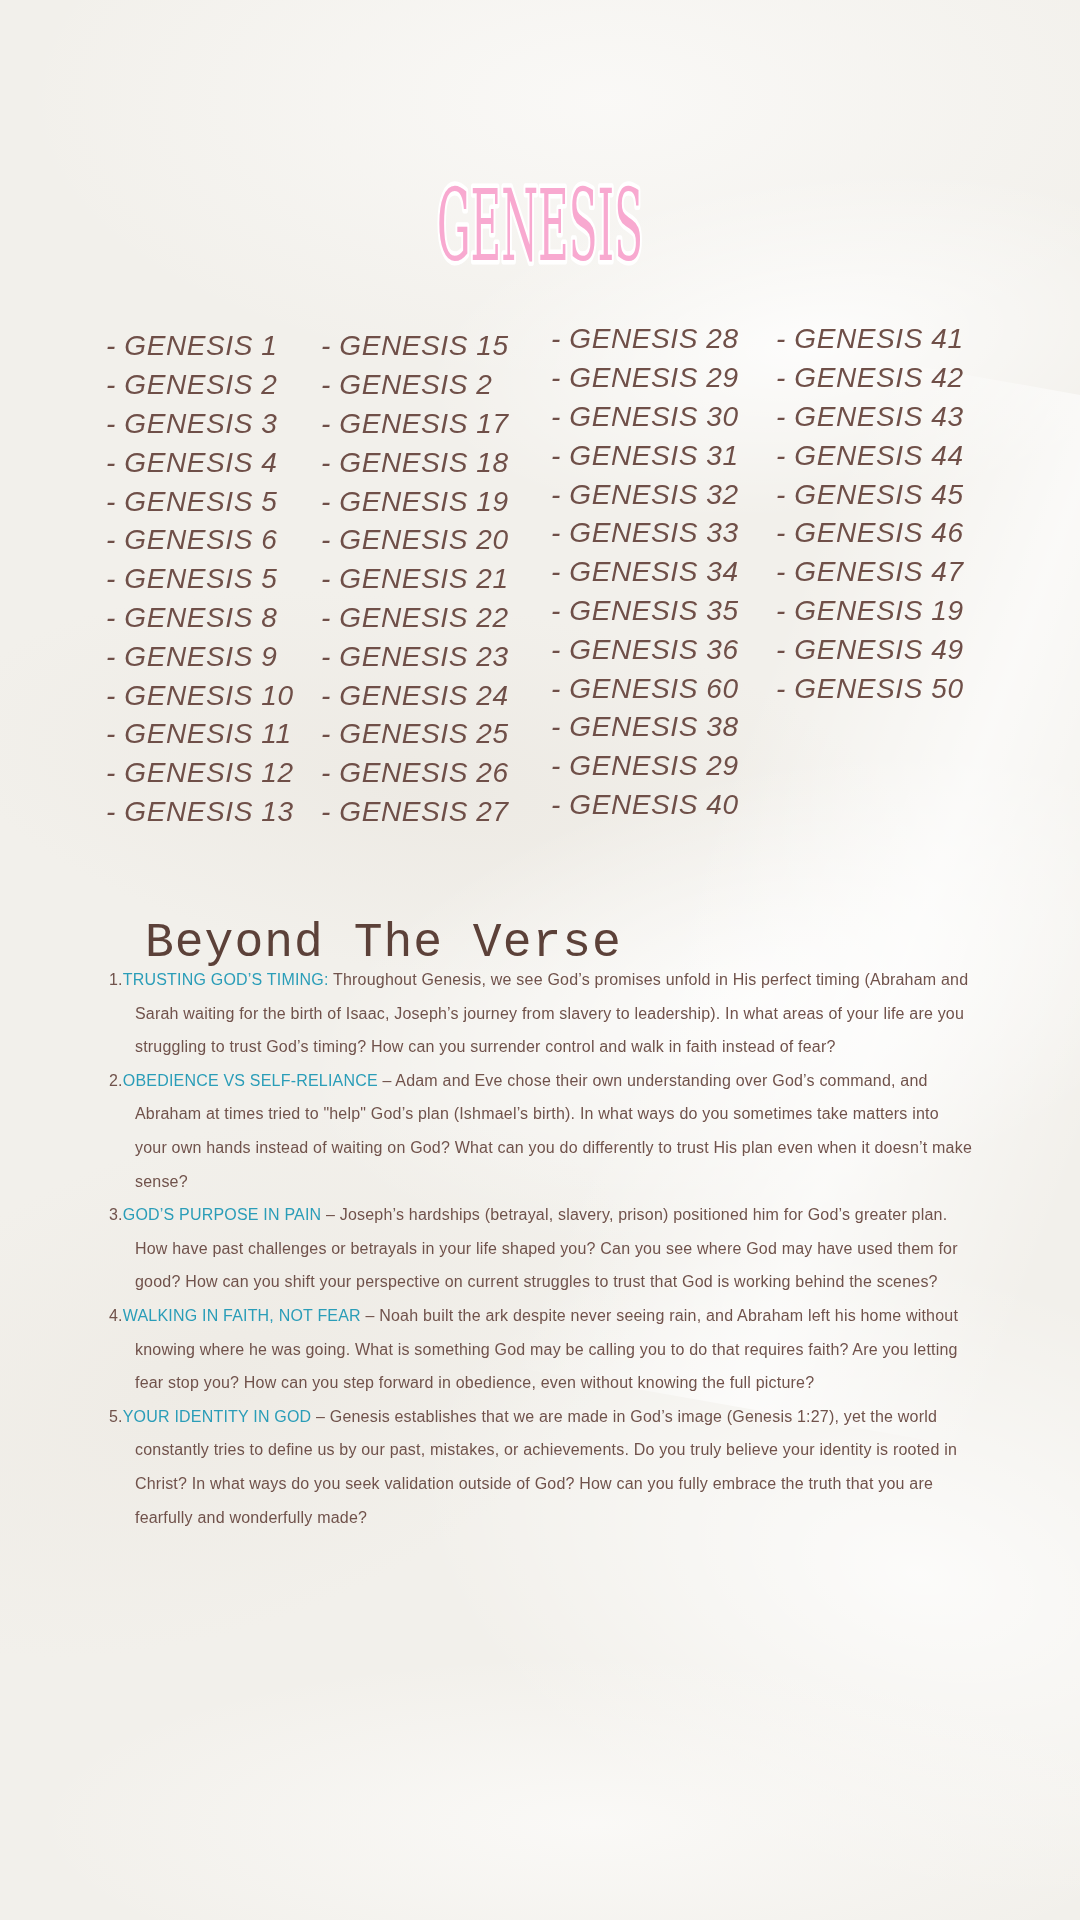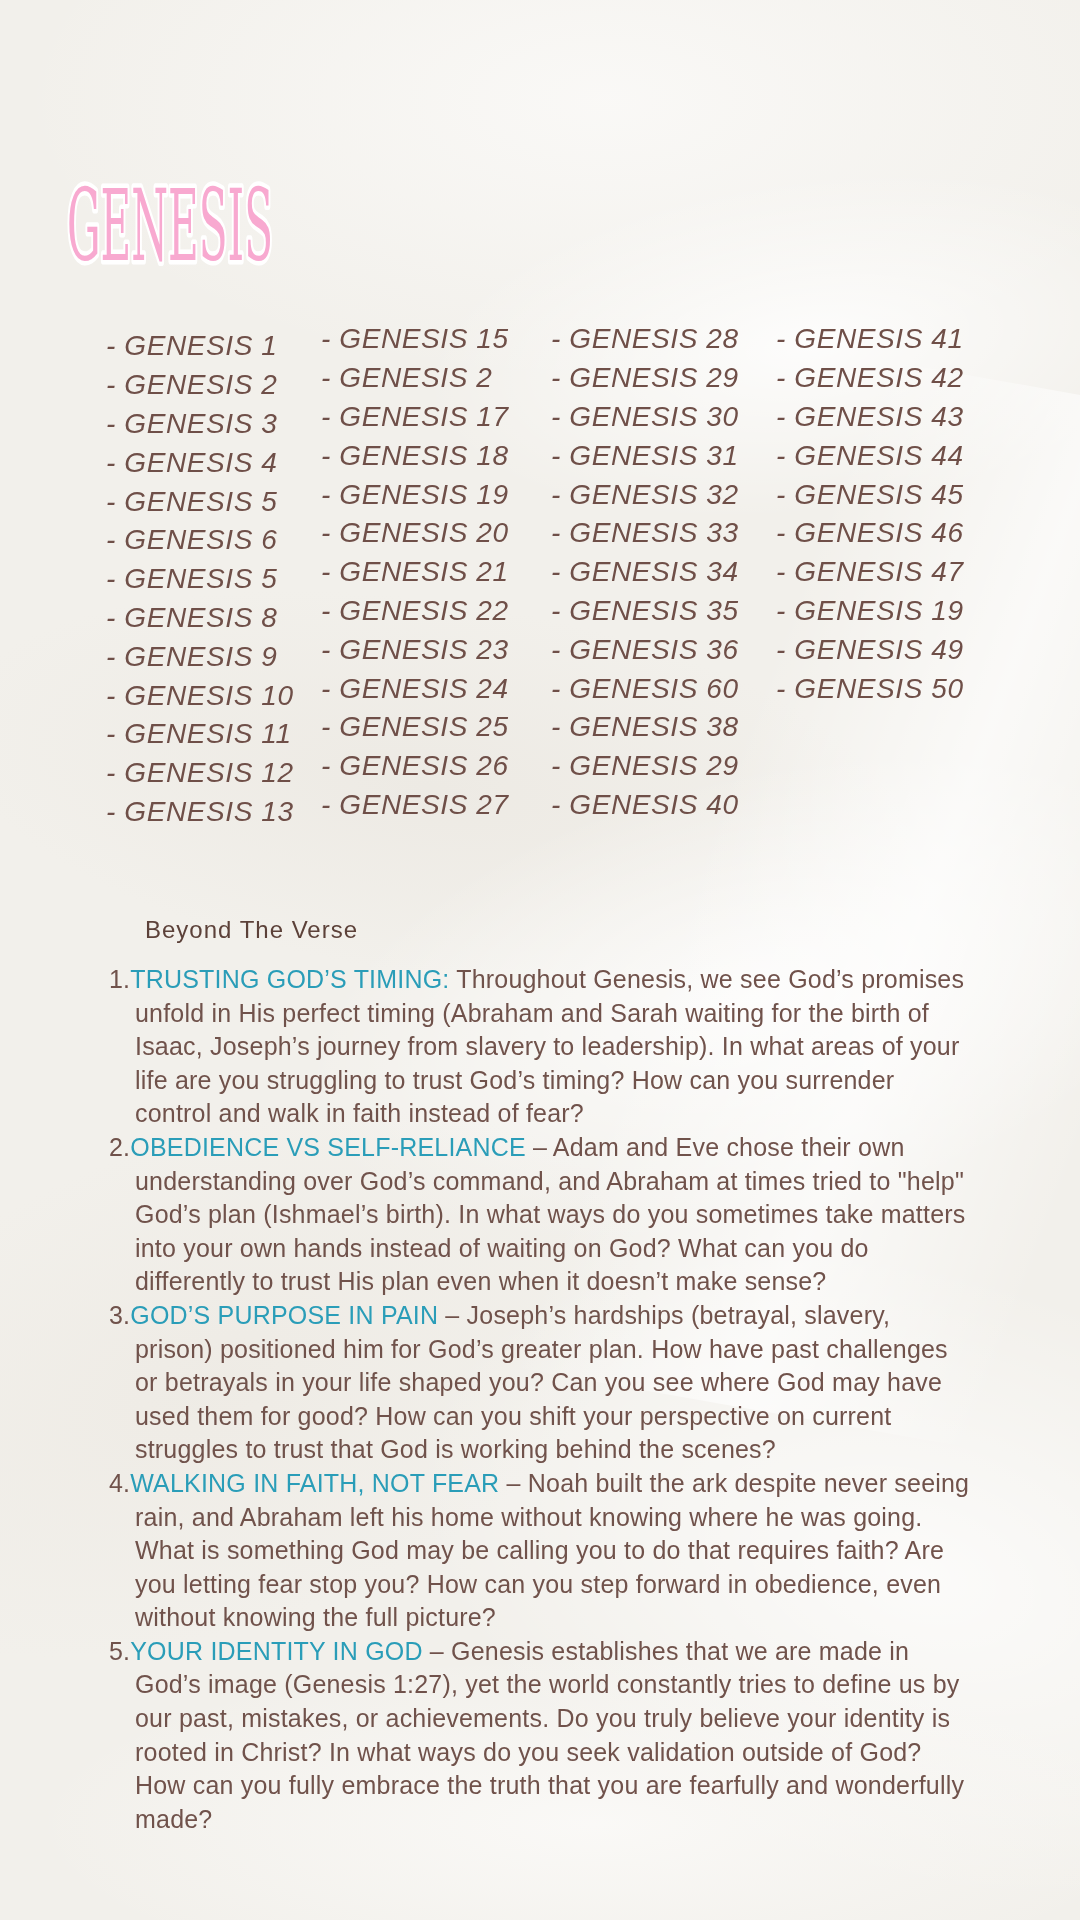--- a/index.html
+++ b/index.html
@@ -55,60 +55,60 @@
     background: radial-gradient(closest-side, rgba(251,250,248,0.9) 0%, rgba(251,250,248,0) 80%);
     border-radius: 50%;
   }
 
   
   .title-wrap {
     position: absolute;
     top: 168px;
     left: 0;
     width: 100%;
-    text-align: left;
+    text-align: center;
   }
   .title-wrap svg { overflow: visible; }
 
   
   .chapter-col {
     position: absolute;
     white-space: nowrap;
   }
   .chapter-item {
     height: 38.8px;
     display: flex;
     align-items: center;
     font-size: 28px;
     letter-spacing: 0.6px;
     color: var(--chapter-color, #6F4F48);
     cursor: pointer;
     font-style: italic;
   }
   .col-1 { left: 106px;  top: 327px; }
-  .col-2 { left: 321px;  top: 320px; }
+  .col-2 { left: 321px;  top: 327px; }
   .col-3 { left: 551px;  top: 320px; }
   .col-4 { left: 776px;  top: 320px; }
 
   
   .section-heading {
     position: absolute;
     left: 145px;
     top: 916px;
-    font-family: Liberation Sans, sans-serif;
-    font-size: 24px;
+    font-family: Liberation Mono, monospace;
+    font-size: 48px;
     letter-spacing: 1px;
     color: var(--heading-color, #5C4139);
   }
   .questions {
     position: absolute;
     left: 109px;
     top: 963px;
     width: 864px;
-    font-size: 25px;
+    font-size: 16px;
     line-height: 33.6px;
     color: var(--body-color, #70524B);
     letter-spacing: 0.2px;
   }
   .q-item {
     text-indent: -26px;
     padding-left: 26px;
   }
   .q-num { color: var(--body-color, #70524B); }
   .q-head { color: var(--accent-teal, #2A9DB8); }

